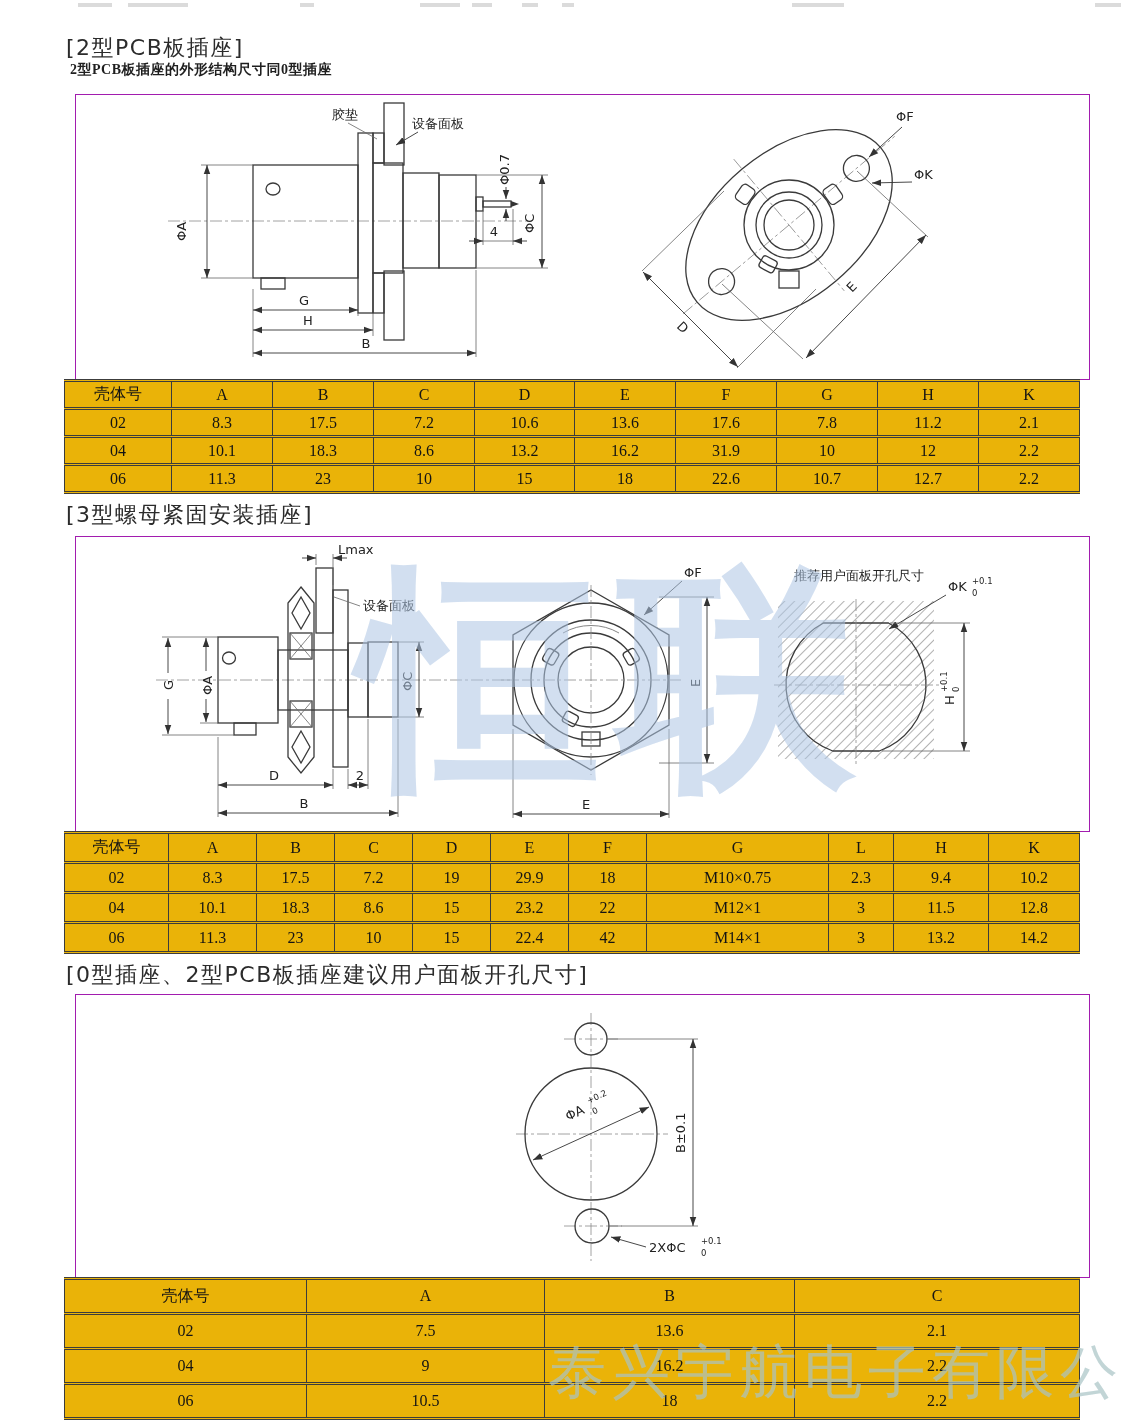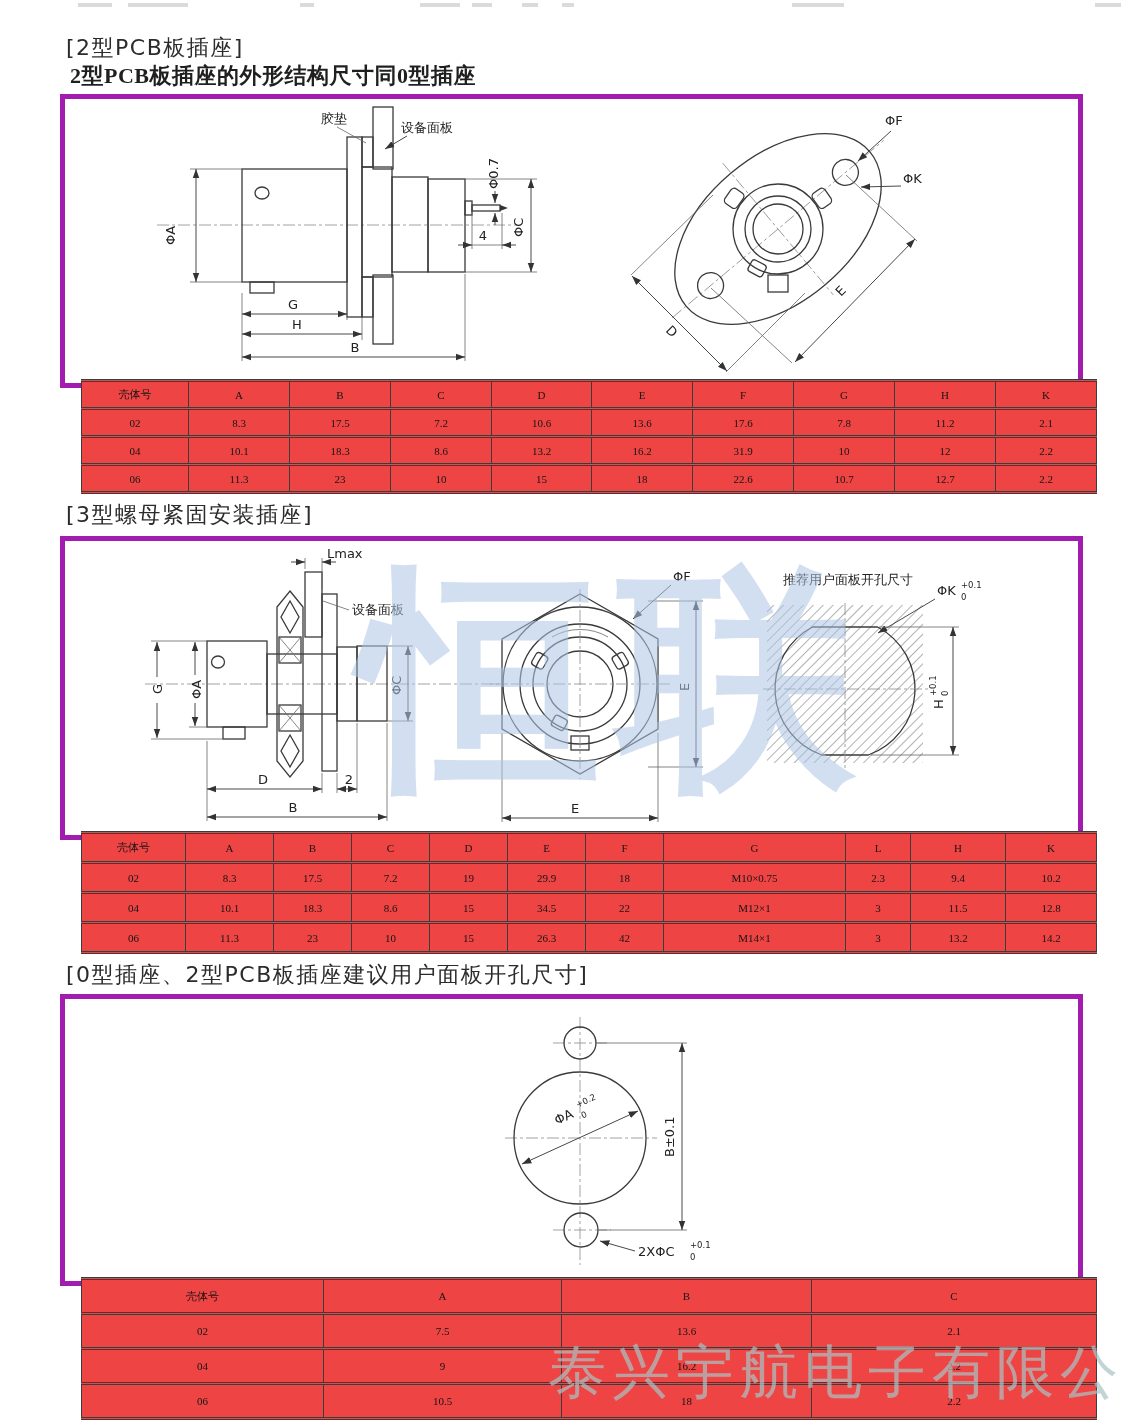--- a/index.html
+++ b/index.html
@@ -1,25 +1,25 @@
 <!DOCTYPE html>
 <html><head>
 <meta charset="utf-8">
 <style>
   html,body{margin:0;padding:0;}
   body{width:1121px;height:1424px;position:relative;background:#fff;overflow:hidden;
        font-family:"Liberation Serif",serif;color:#1c1c1c;}
   .sec-head{position:absolute;left:66px;font-family:"DejaVu Sans",sans-serif;
             font-size:22px;color:#2b2b2b;letter-spacing:1.5px;white-space:nowrap;}
   .sub-head{position:absolute;left:70px;top:61px;font-family:"Liberation Serif",serif;
-            font-weight:bold;font-size:22px;color:#1f1f1f;letter-spacing:.5px;white-space:nowrap;}
-  .draw-box{position:absolute;left:60px;width:1013px;border:5px solid #a21caf;background:#fff;}
+            font-weight:bold;font-size:14px;color:#1f1f1f;letter-spacing:.5px;white-space:nowrap;}
+  .draw-box{position:absolute;left:75px;width:1013px;border:1px solid #a21caf;background:#fff;}
   .draw-box svg{display:block;}
-  .dim-table{position:absolute;left:81px;width:1015px;border-collapse:collapse;table-layout:fixed;
-             background:#ef4444;font-family:"Liberation Serif",serif;font-size:11px;color:#141414;}
+  .dim-table{position:absolute;left:64px;width:1015px;border-collapse:collapse;table-layout:fixed;
+             background:#eab308;font-family:"Liberation Serif",serif;font-size:16px;color:#141414;}
   .dim-table td,.dim-table th{border-left:1px solid #3c3c3c;border-right:1px solid #3c3c3c;
              border-top:3px double #3c3c3c;border-bottom:3px double #3c3c3c;
              text-align:center;vertical-align:middle;font-weight:normal;padding:0;}
   .dim-table{border:1.5px solid #333;}
   .t1 tr{height:28px;} .t2 tr{height:30px;} .t3 tr{height:35px;}
   .wm-center{position:absolute;left:362px;top:562px;font-family:"Liberation Serif",serif;
              font-weight:bold;font-size:238px;line-height:1;letter-spacing:18px;
              color:#aec6e4;opacity:.55;z-index:6;pointer-events:none;white-space:nowrap;}
   .wm-bottom{position:absolute;left:548px;top:1344px;font-family:"Liberation Serif",serif;
              font-size:58px;line-height:1;letter-spacing:6px;color:#a9c4c6;opacity:.7;
@@ -397,34 +397,34 @@
     <td>2.3</td>
     <td>9.4</td>
     <td>10.2</td>
   </tr>
   <tr>
     <td>04</td>
     <td>10.1</td>
     <td>18.3</td>
     <td>8.6</td>
     <td>15</td>
-    <td>34.5</td>
+    <td>23.2</td>
     <td>22</td>
     <td>M12×1</td>
     <td>3</td>
     <td>11.5</td>
     <td>12.8</td>
   </tr>
   <tr>
     <td>06</td>
     <td>11.3</td>
     <td>23</td>
     <td>10</td>
     <td>15</td>
-    <td>26.3</td>
+    <td>22.4</td>
     <td>42</td>
     <td>M14×1</td>
     <td>3</td>
     <td>13.2</td>
     <td>14.2</td>
   </tr>
 </tbody>
   </table>
 
 <div class="sec-head" style="top:960px;">[0型插座、2型PCB板插座建议用户面板开孔尺寸]</div>

